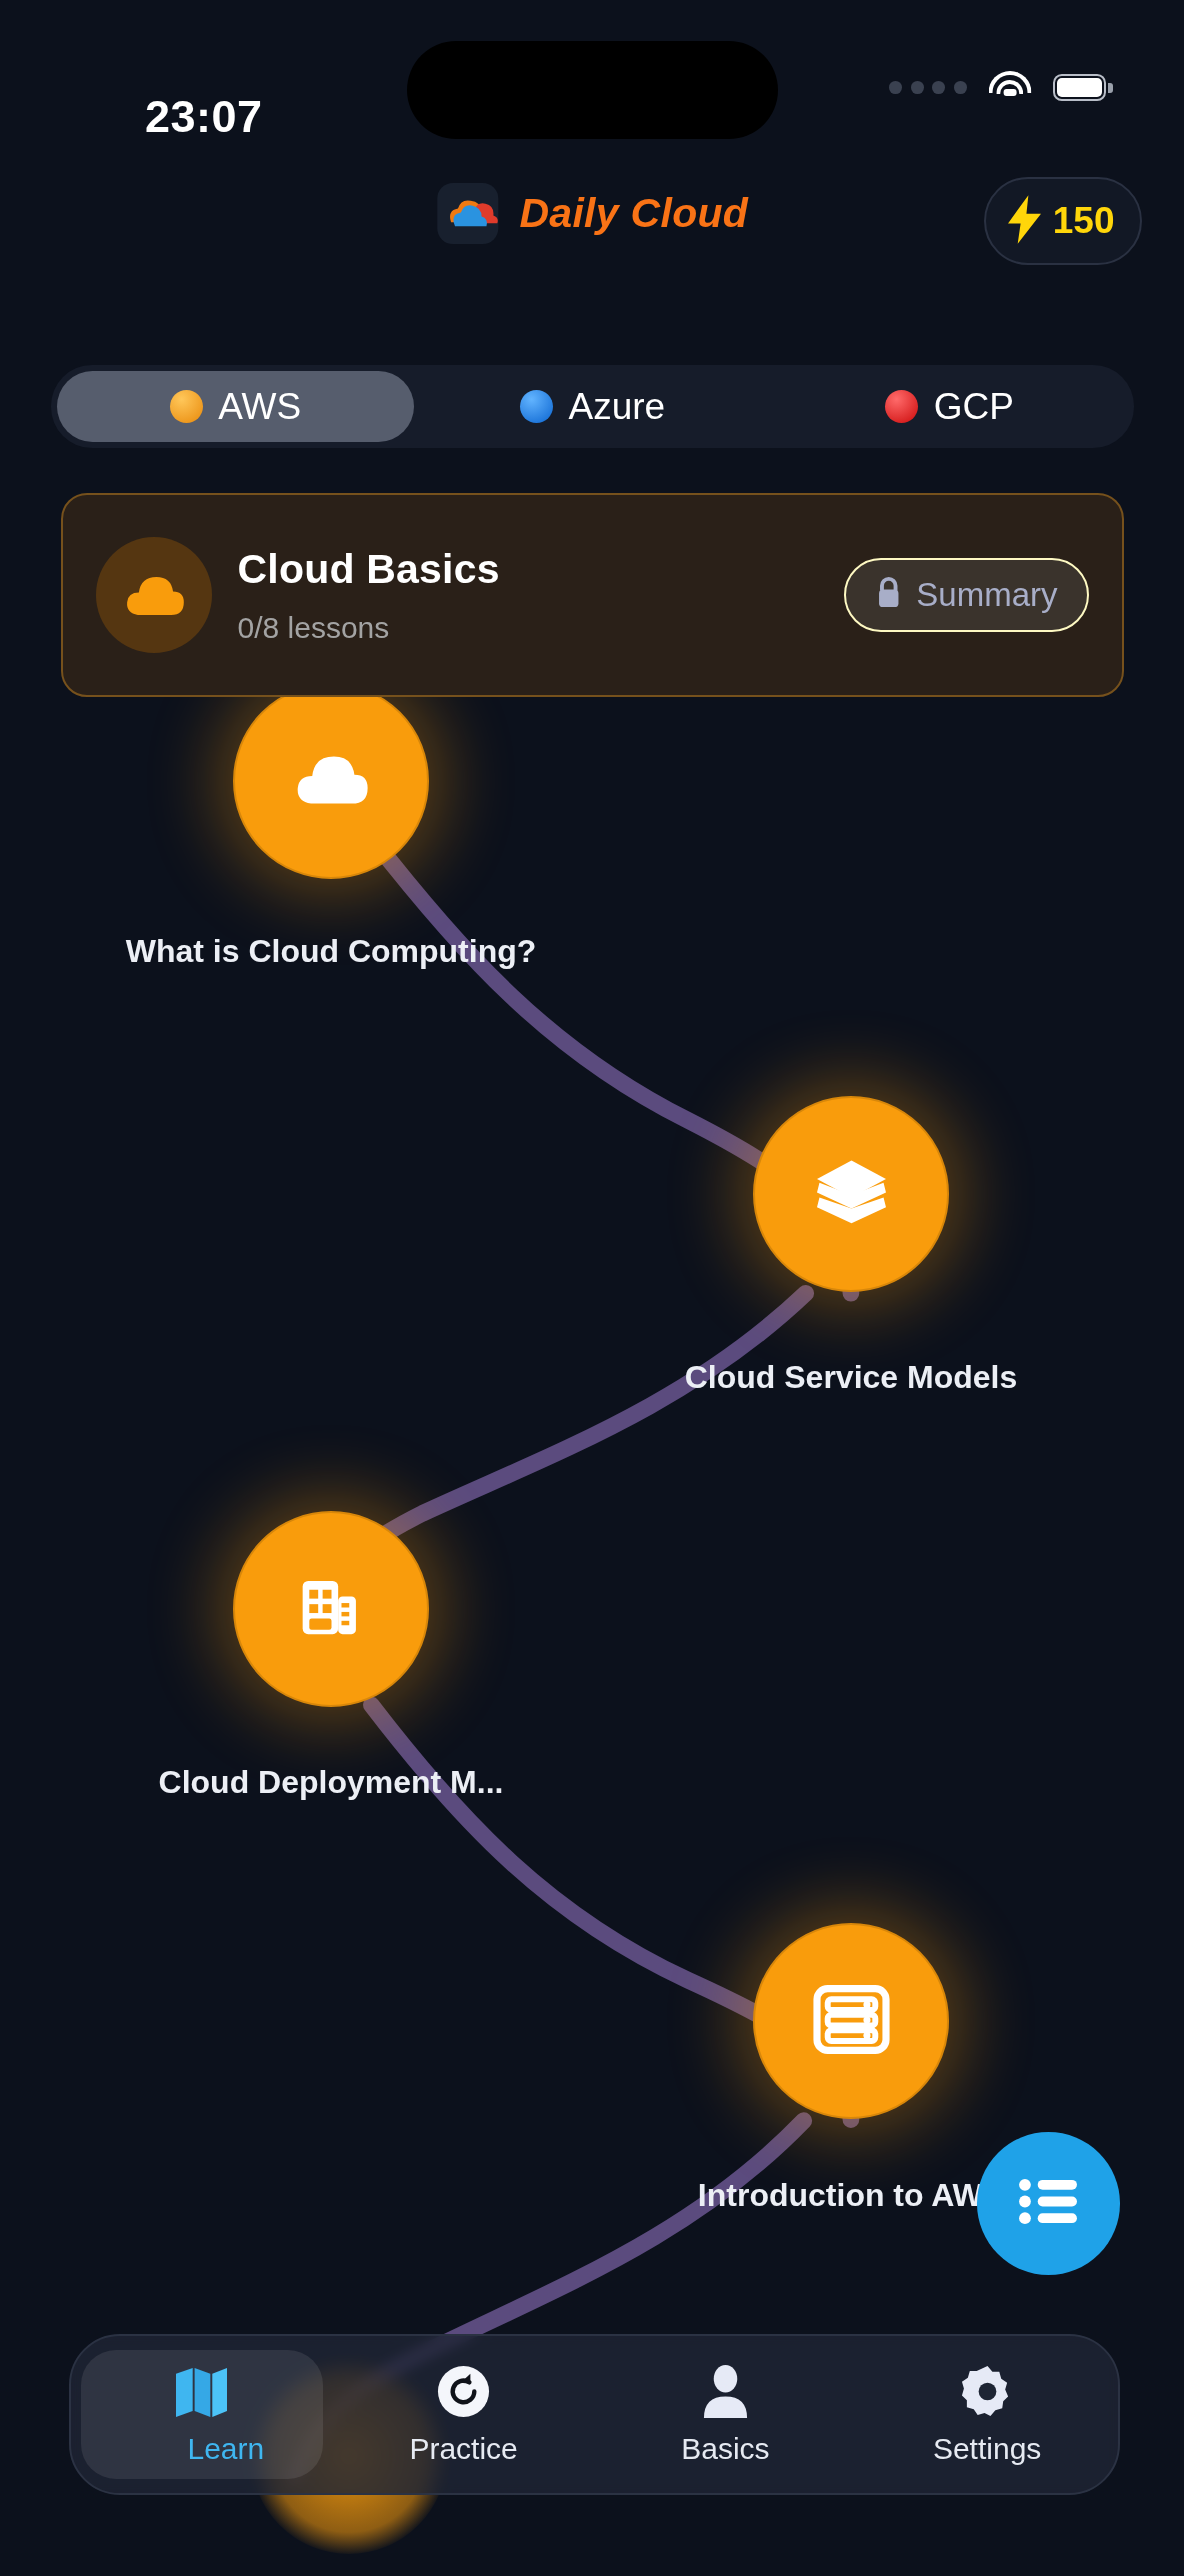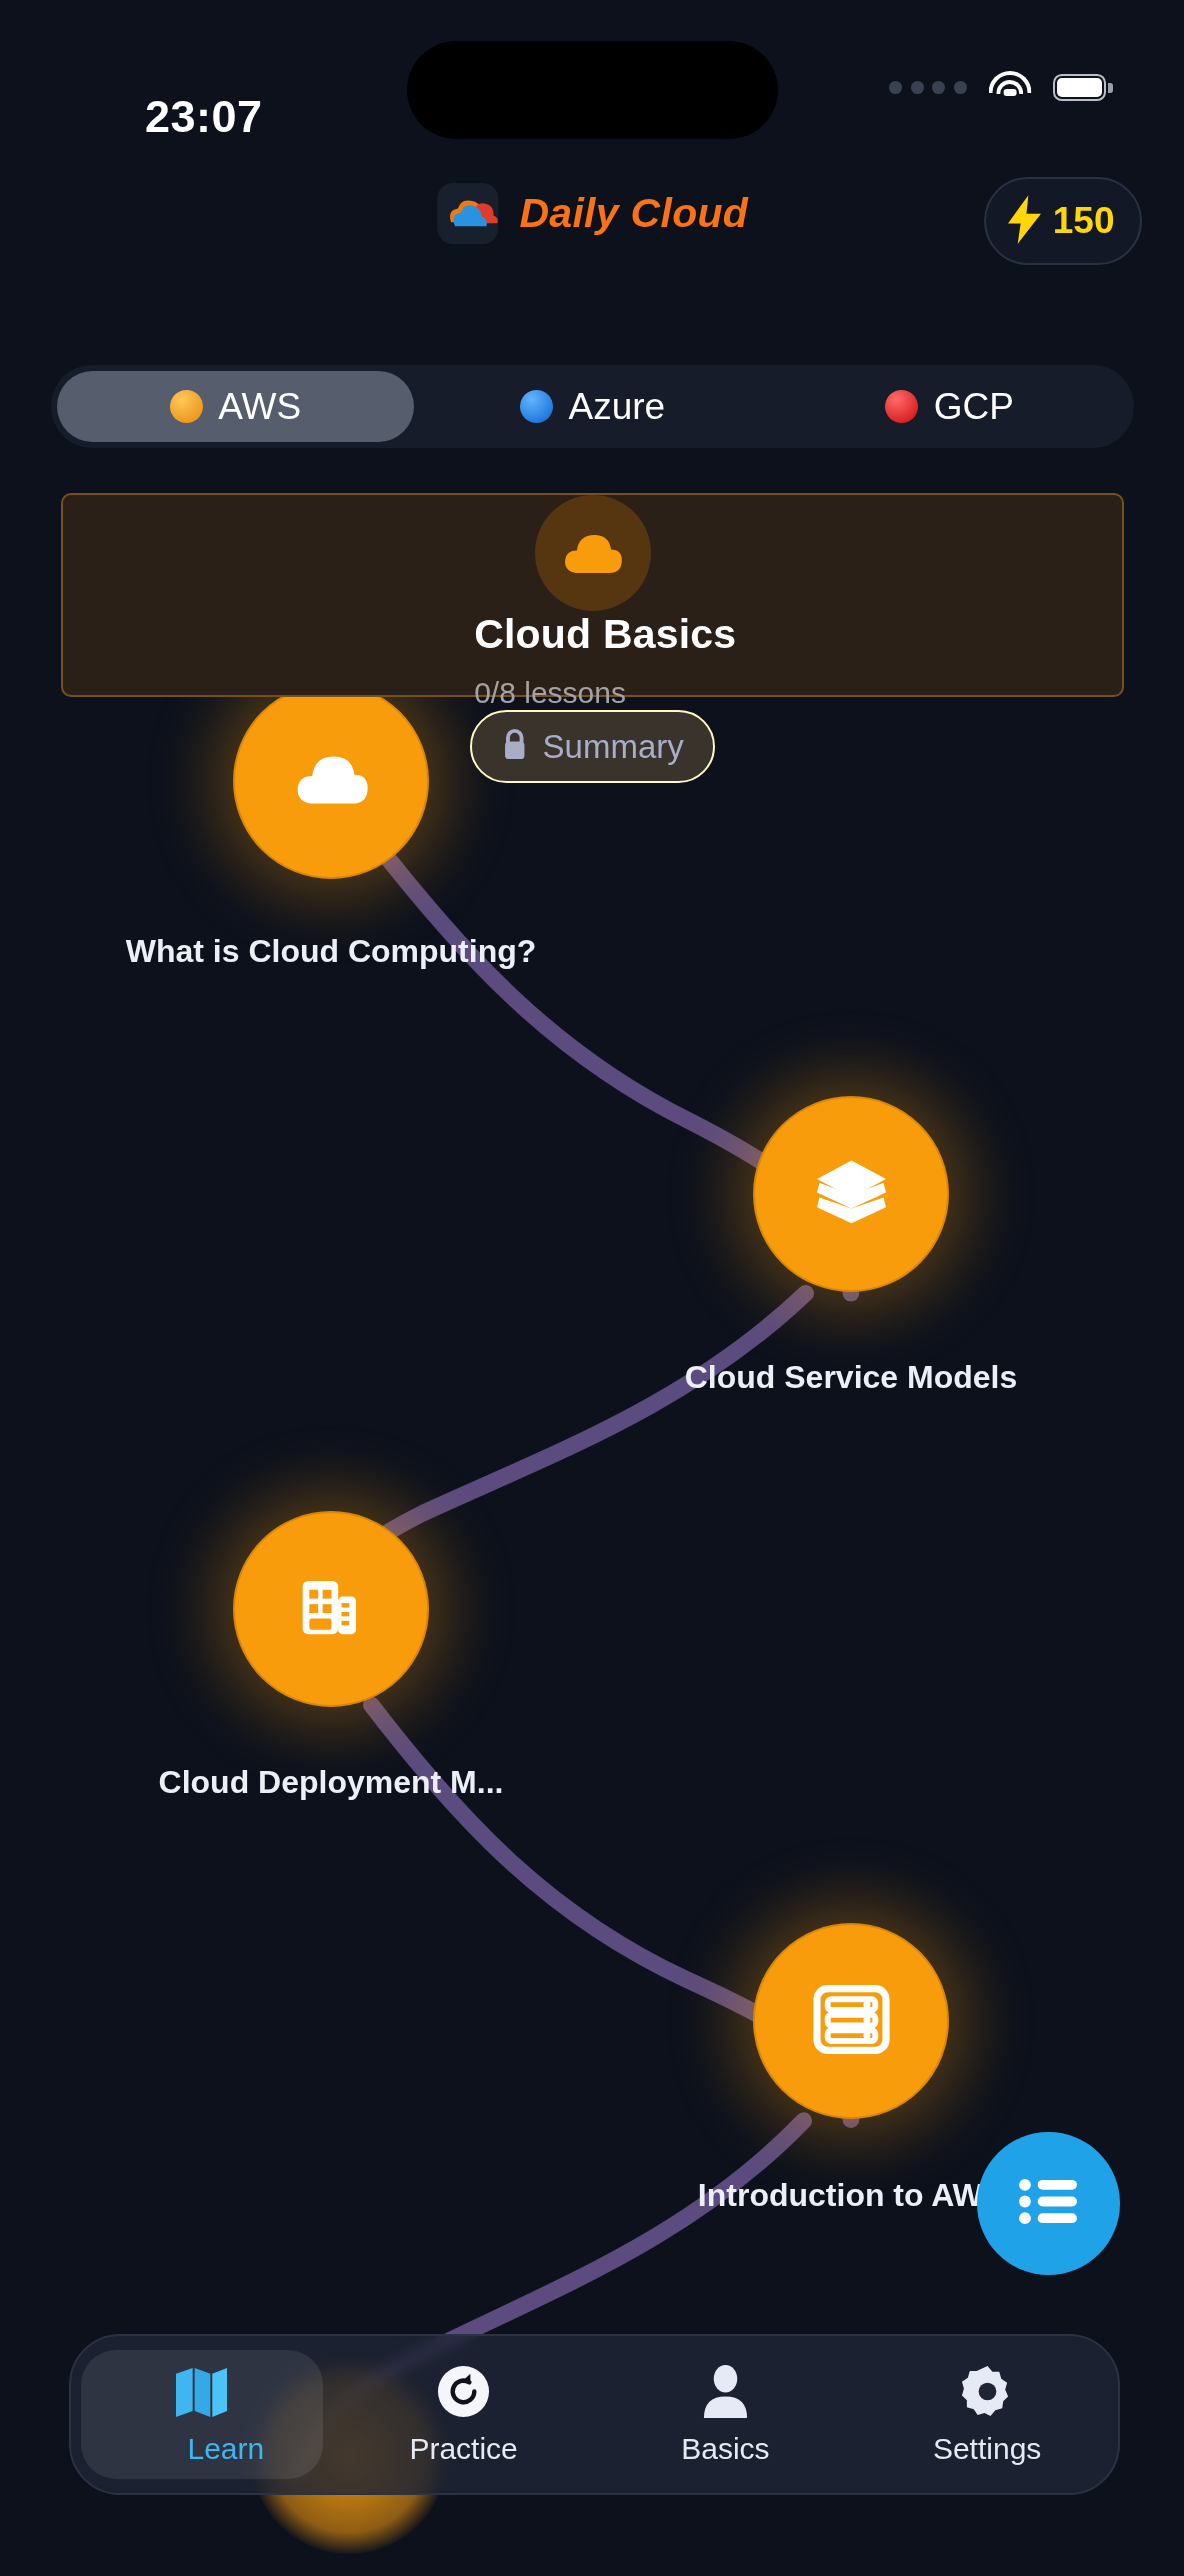--- a/index.html
+++ b/index.html
@@ -64,22 +64,22 @@
   .tab { flex:1; height:71px; border-radius:37px; display:flex; align-items:center;
          justify-content:center; gap:15.7px; }
   .tab.active { background:#565d6d; }
   .tab .dot { width:33px; height:33px; border-radius:50%; }
   .tab .lbl { font-size:37px; color:#fff; font-weight:400; }
   .tab.active .lbl { font-weight:500; }
 
   
   #course-card {
     position:absolute; left:61px; top:493px; width:1063px; height:204px;
-    background:#2a2018; border:2px solid #76511c; border-radius:10px;
-    display:flex; align-items:center; padding:0 33px; z-index:25;flex-direction:column;
+    background:#2a2018; border:2px solid #76511c; border-radius:26px;
+    display:flex; align-items:center; padding:0 33px; z-index:25;
   }
   #course-icon { width:116px; height:116px; border-radius:50%; background:#553611;
                  display:flex; align-items:center; justify-content:center; flex:0 0 auto; }
   #course-text { margin-left:25.5px; flex:1; }
   #course-title { font-size:41px; font-weight:700; color:#fff; letter-spacing:0.2px; }
   #course-progress { font-size:30px; color:#a3a3a3; margin-top:18px; }
   #summary-btn {
     display:flex; align-items:flex-start; gap:13.8px;
     padding:15.7px 29.5px; border-radius:39px;
     background:#3a332c; border:2px solid #fef9c3;

